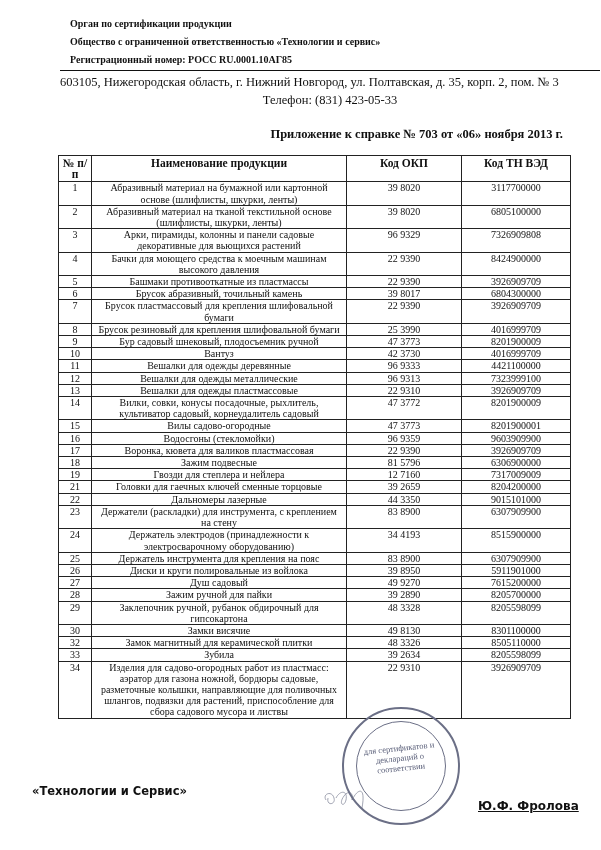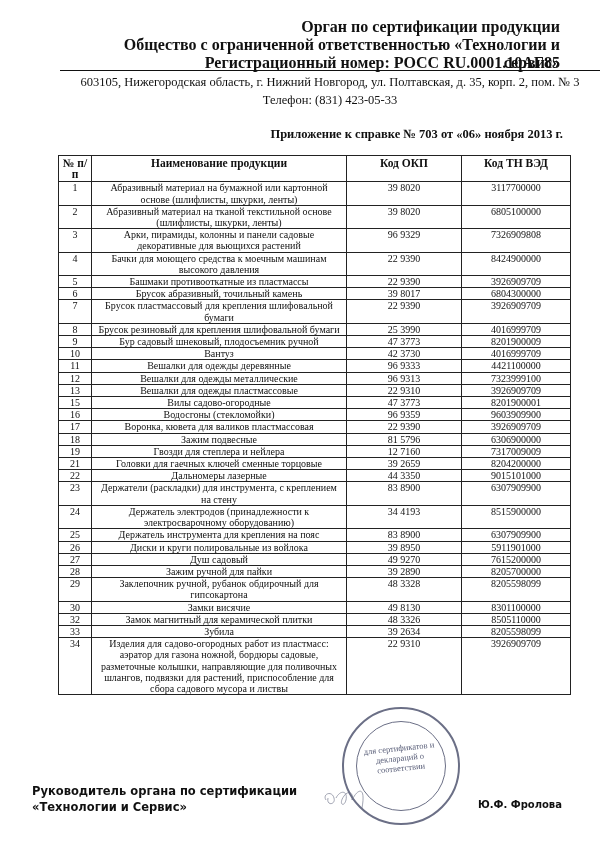--- a/index.html
+++ b/index.html
@@ -1,42 +1,42 @@
 <!DOCTYPE html>
 <html><head>
 <meta charset="utf-8">
 <style>
   html, body { margin: 0; padding: 0; }
   body {
     width: 601px; height: 850px; background: #ffffff; position: relative; overflow: hidden;
     font-family: "Liberation Serif", serif; color: #111;
   }
-  .hdr { position: absolute; left: 0; width: 601px; text-align: right; font-weight: bold; font-size: 16px; }
+  .hdr { position: absolute; left: 0; width: 601px; text-align: left; font-weight: bold; font-size: 10px; }
   .h1 { top: 18px; left: 70px; width: 490px; }
   .h2 { top: 36px; left: 70px; width: 490px; }
   .h3 { top: 54px; left: 70px; width: 490px; }
   .rule { position: absolute; left: 60px; top: 70px; width: 540px; height: 0; border-top: 1.5px solid #111; }
-  .addr { position: absolute; top: 75px; left: 60px; width: 540px; text-align: center; font-size: 12.5px; }
+  .addr { position: absolute; top: 75px; left: 60px; width: 540px; font-size: 12.5px; }
   .phone { position: absolute; top: 93px; left: 60px; width: 540px; text-align: center; font-size: 12.5px; }
   .appx { position: absolute; top: 127px; right: 38px; font-weight: bold; font-size: 12.5px; text-align: right; }
 
   table.items {
     position: absolute; left: 58px; top: 155px; width: 513px;
     border-collapse: collapse; font-size: 10px; line-height: 11.2px;
   }
   table.items th, table.items td { border: 1px solid #222; padding: 0 3px; vertical-align: top; }
   table.items th { font-weight: bold; font-size: 11.5px; text-align: center; padding-top: 2px; padding-bottom: 1px; }
   .c-no { width: 26px; text-align: center; }
   .c-name { width: 248px; text-align: center; }
   .c-okp { width: 108px; text-align: center; }
   .c-tn { text-align: center; }
   td { padding-top: 1px; padding-bottom: 0; }
 
   .sig-left { position: absolute; left: 32px; top: 783px; font-family: "DejaVu Sans", sans-serif; font-weight: bold; font-size: 11.5px; line-height: 16px; }
-  .sig-right { position: absolute; left: 478px; top: 799px; font-family: "DejaVu Sans", sans-serif; font-weight: bold; font-size: 10px; }
+  .sig-right { position: absolute; left: 478px; top: 799px; font-family: "DejaVu Sans", sans-serif; font-weight: bold; font-size: 12px; text-decoration: underline; }
 
   .stamp { position: absolute; left: 342px; top: 707px; width: 118px; height: 118px; border-radius: 50%;
     border: 2px solid #6b6f86; box-sizing: border-box; }
   .stamp::after { content: ""; position: absolute; left: 12px; top: 12px; right: 12px; bottom: 12px; border-radius: 50%; border: 1.2px solid #6b6f86; }
   .stamp-text { position: absolute; left: 360px; top: 743px; width: 80px; text-align: center; font-size: 8.5px; line-height: 10px; color: #555a75; transform: rotate(-6deg); }
   .signature { position: absolute; left: 318px; top: 778px; width: 80px; height: 35px; }
 </style>
 </head>
 <body>
 
@@ -131,20 +131,26 @@
         <td class="c-okp">96 9313</td>
         <td class="c-tn">7323999100</td>
       </tr>
       <tr>
         <td class="c-no">13</td>
         <td class="c-name">Вешалки для одежды пластмассовые</td>
         <td class="c-okp">22 9310</td>
         <td class="c-tn">3926909709</td>
       </tr>
       <tr>
+        <td class="c-no">14</td>
+        <td class="c-name">Вилки, совки, конусы посадочные, рыхлитель, культиватор садовый, корнеудалитель садовый</td>
+        <td class="c-okp">47 3772</td>
+        <td class="c-tn">8201900009</td>
+      </tr>
+      <tr>
         <td class="c-no">15</td>
         <td class="c-name">Вилы садово-огородные</td>
         <td class="c-okp">47 3773</td>
         <td class="c-tn">8201900001</td>
       </tr>
       <tr>
         <td class="c-no">16</td>
         <td class="c-name">Водосгоны (стекломойки)</td>
         <td class="c-okp">96 9359</td>
         <td class="c-tn">9603909900</td>
@@ -248,16 +254,15 @@
     </tbody>
 </table>
 
 <svg class="signature" viewBox="0 0 80 35">
   <path d="M8 22 C4 16, 14 12, 16 20 C18 27, 8 28, 10 20 M18 20 C22 12, 30 12, 28 22 C26 30, 20 26, 26 18 C30 12, 36 14, 34 22 M34 22 C40 10, 48 8, 44 30" fill="none" stroke="#8a8ea0" stroke-width="0.8"></path>
 </svg>
 <div class="stamp"></div>
 <div class="stamp-text">для сертификатов и деклараций о соответствии</div>
 
 <div class="sig-left">
-  <div>Руководитель органа по сертификации</div>
   <div>«Технологии и Сервис»</div>
 </div>
 <div class="sig-right">Ю.Ф. Фролова</div>
 
 </body></html>

